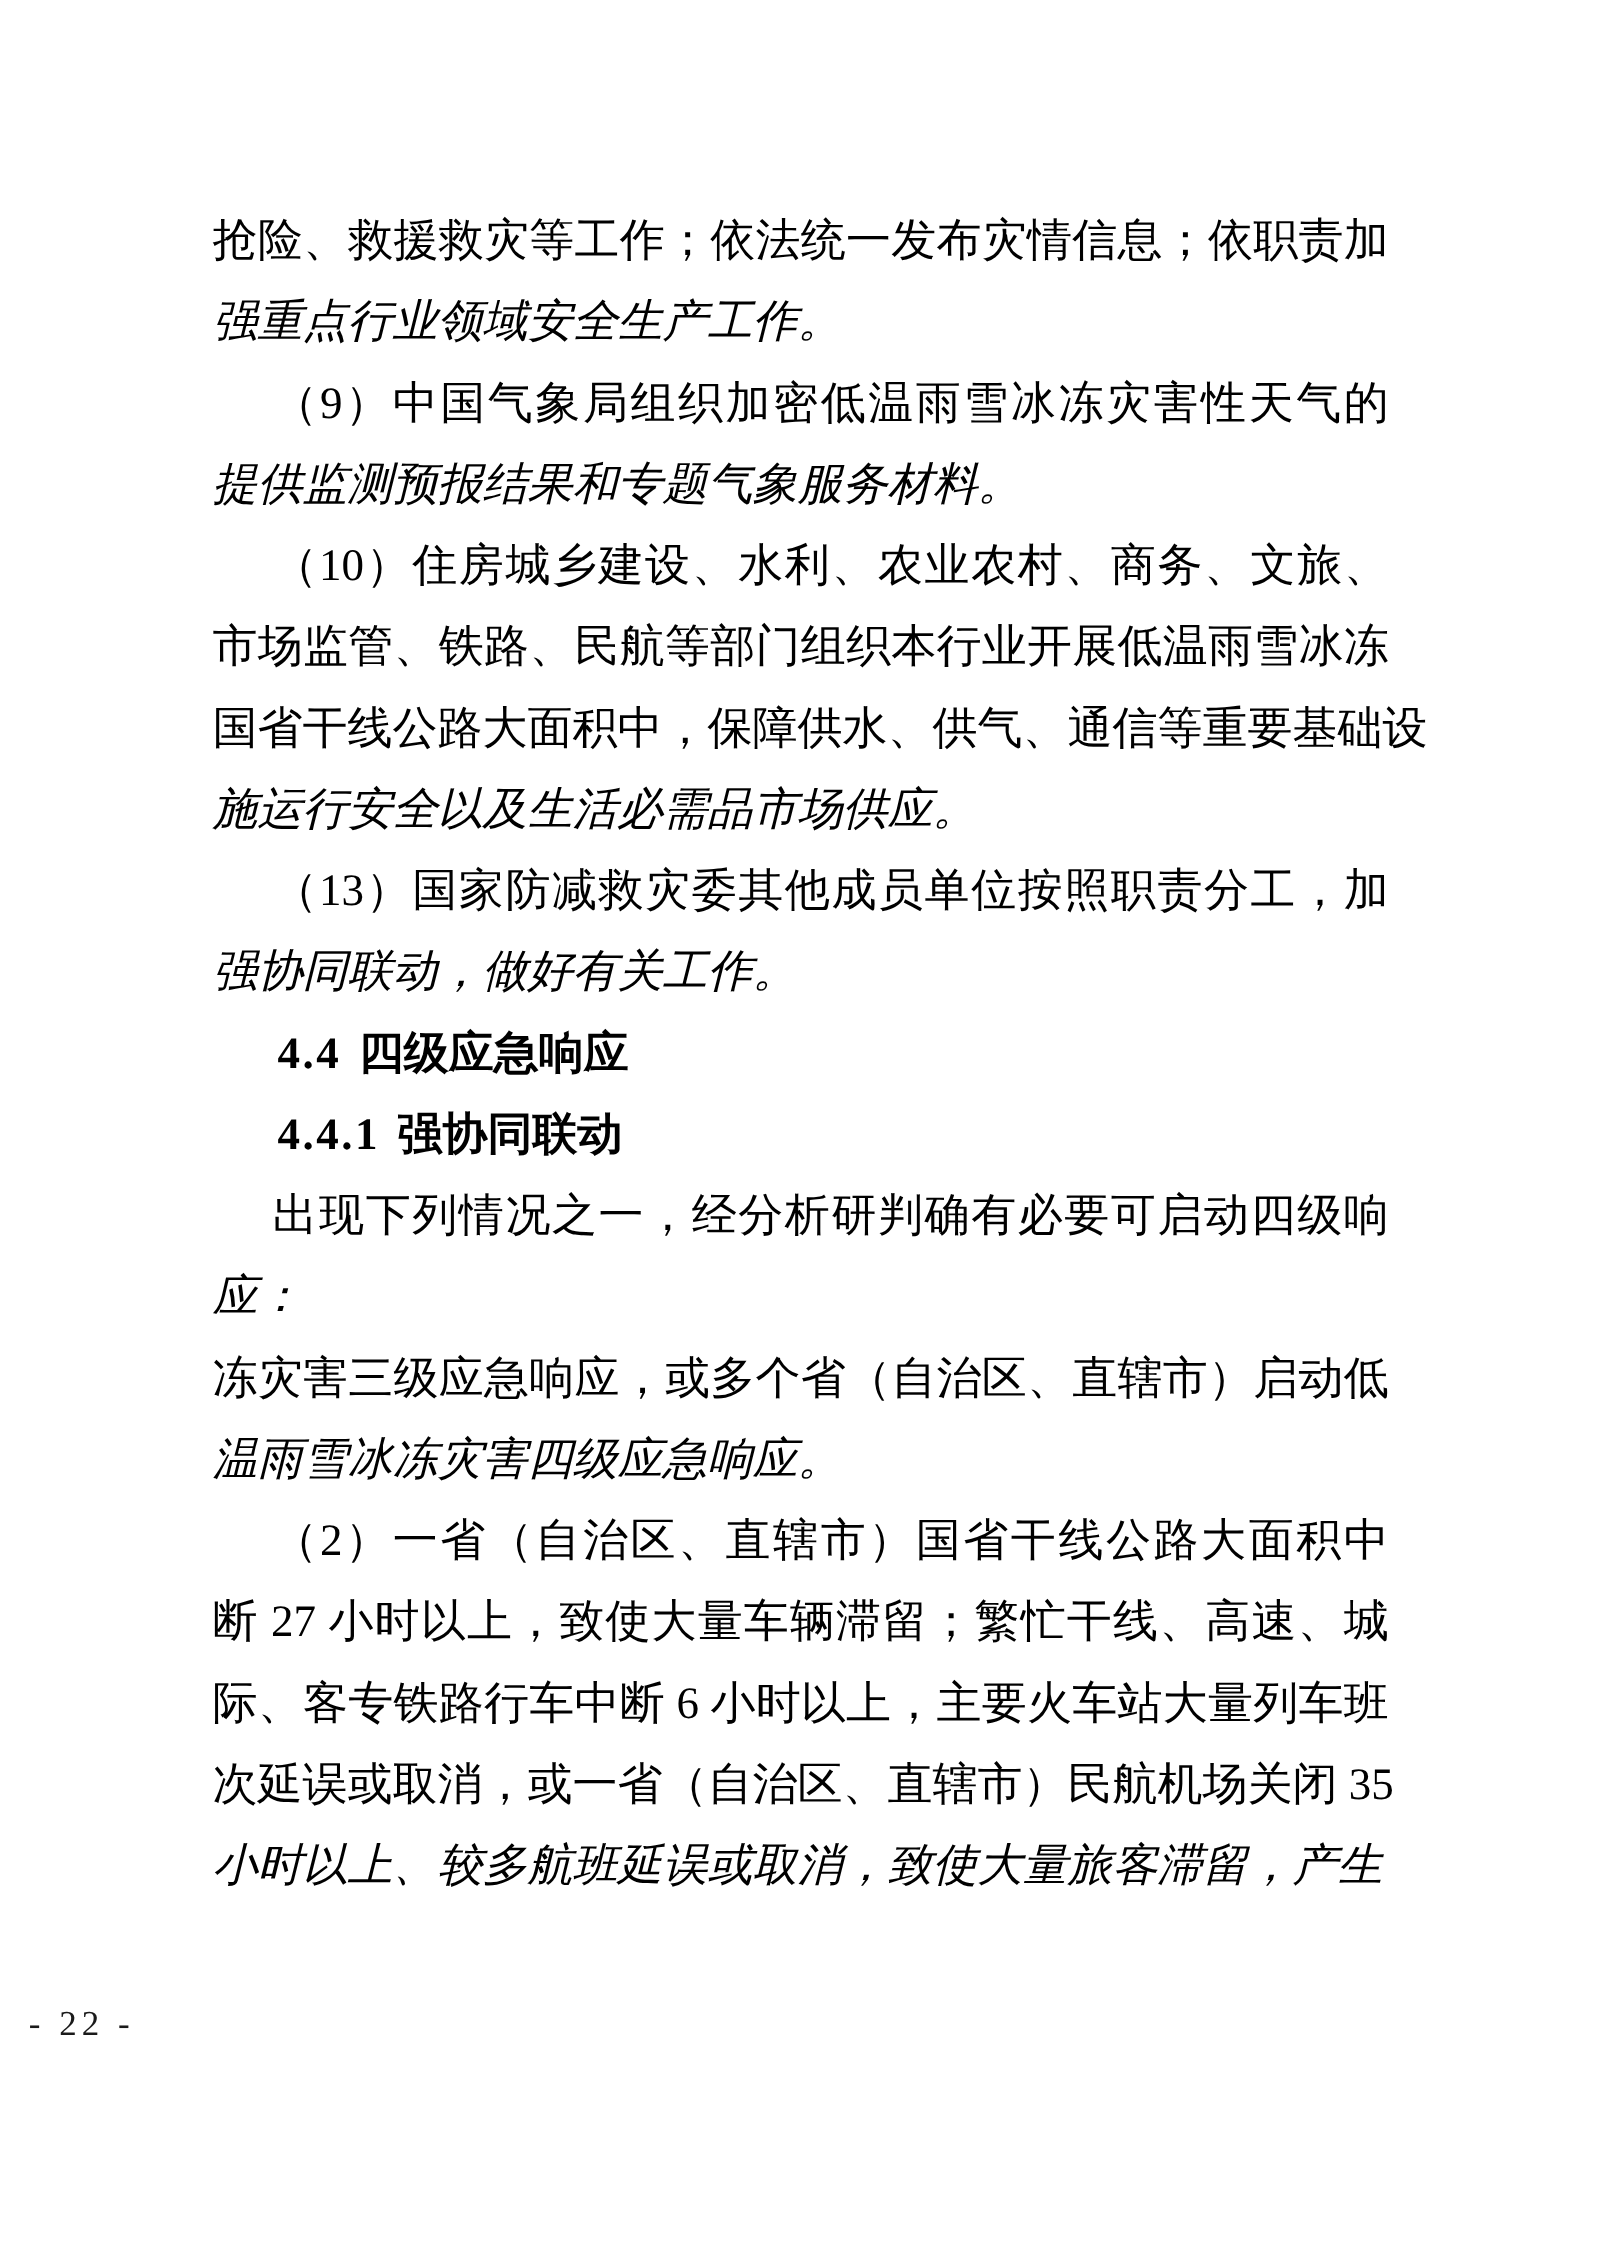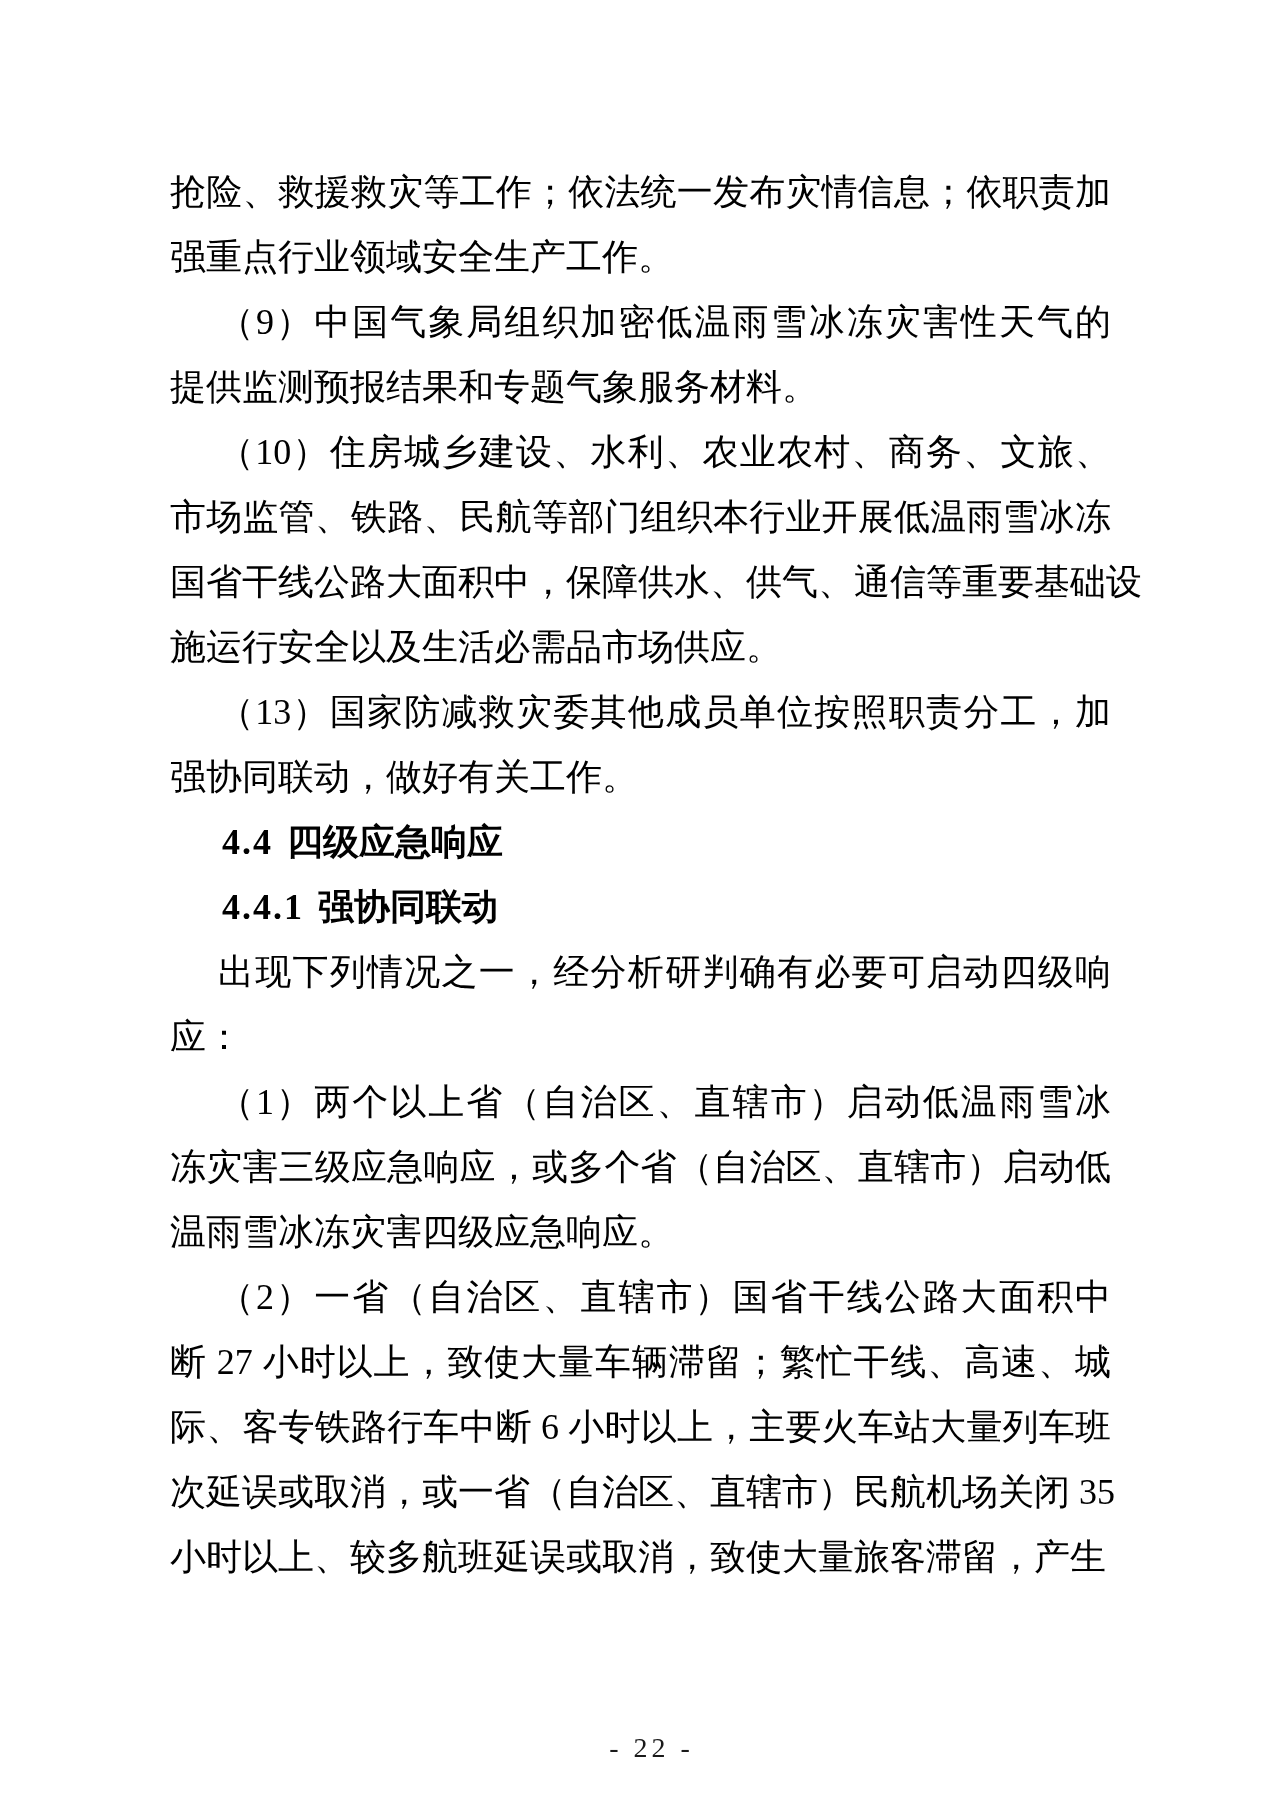--- a/index.html
+++ b/index.html
@@ -25,43 +25,43 @@
     font-size: 36px;
     text-align: justify;
     text-align-last: justify;
     text-justify: inter-ideograph;
     white-space: nowrap;
     color: #000000;
   }
   .line.end {
     text-align-last: left;
     white-space: normal;
+    font-style: italic;
   }
   .line.indent {
     text-indent: 48px;
   }
   .line.heading {
     text-align-last: left;
     text-indent: 52px;
     white-space: nowrap;
   }
   .h-num {
     font-weight: bold;
     letter-spacing: 2px;
     margin-right: 14px;
   }
   .h-title {
     font-weight: bold;
   }
   .page-footer {
     position: absolute;
     left: 0;
-    top: 1732px;
+    top: 1604px;
     width: 100%;
-    text-align: center;
     padding-left: 23px;
   }
   .page-number {
     font-size: 28px;
     letter-spacing: 4px;
     color: #1a1a1a;
   }
 </style>
 </head>
 <body>
@@ -75,21 +75,20 @@
       <div class="line indent">（10）住房城乡建设、水利、农业农村、商务、文旅、</div>
       <div class="line">市场监管、铁路、民航等部门组织本行业开展低温雨雪冰冻</div>
       <div class="line">国省干线公路大面积中，保障供水、供气、通信等重要基础设</div>
       <div class="line end">施运行安全以及生活必需品市场供应。</div>
       <div class="line indent">（13）国家防减救灾委其他成员单位按照职责分工，加</div>
       <div class="line end">强协同联动，做好有关工作。</div>
       <div class="line heading"><span class="h-num">4.4</span><span class="h-title">四级应急响应</span></div>
       <div class="line heading"><span class="h-num">4.4.1</span><span class="h-title">强协同联动</span></div>
       <div class="line indent">出现下列情况之一，经分析研判确有必要可启动四级响</div>
       <div class="line end">应：</div>
-      <div class="line indent">（1）两个以上省（自治区、直辖市）启动低温雨雪冰</div>
       <div class="line">冻灾害三级应急响应，或多个省（自治区、直辖市）启动低</div>
       <div class="line end">温雨雪冰冻灾害四级应急响应。</div>
       <div class="line indent">（2）一省（自治区、直辖市）国省干线公路大面积中</div>
       <div class="line">断 27 小时以上，致使大量车辆滞留；繁忙干线、高速、城</div>
       <div class="line">际、客专铁路行车中断 6 小时以上，主要火车站大量列车班</div>
       <div class="line">次延误或取消，或一省（自治区、直辖市）民航机场关闭 35</div>
       <div class="line end">小时以上、较多航班延误或取消，致使大量旅客滞留，产生</div>
     </main>
   <footer class="page-footer">
     <span class="page-number">- 22 -</span>

